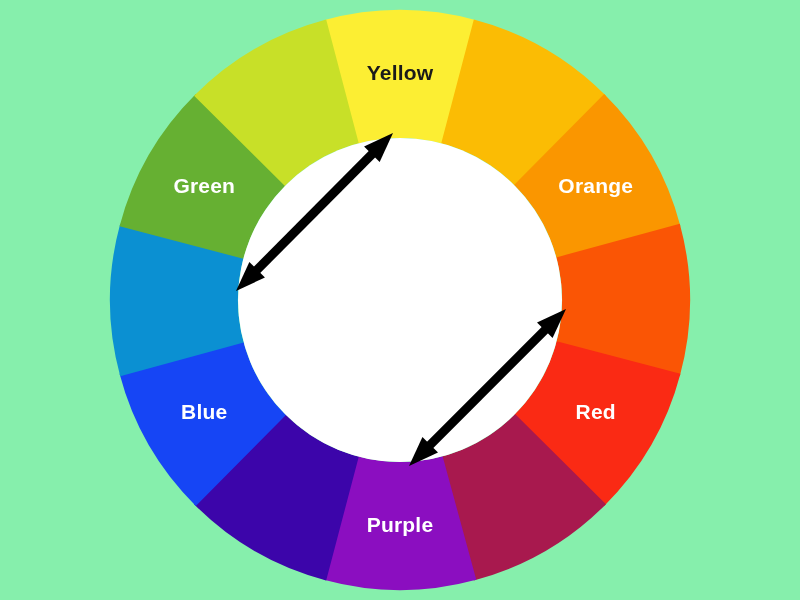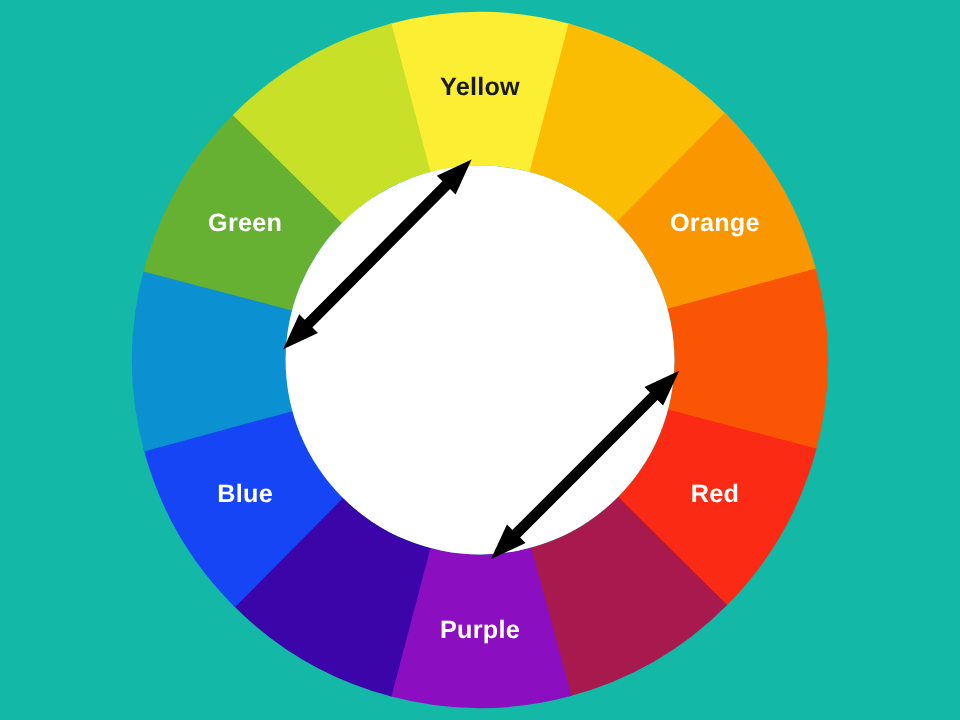--- a/index.html
+++ b/index.html
@@ -11,21 +11,21 @@
   body {
     width: 800px;
     height: 600px;
     overflow: hidden;
     font-family: "Liberation Sans", sans-serif;
   }
   #stage {
     position: relative;
     width: 800px;
     height: 600px;
-    background: #14b8a6;
+    background: #86efac;
   }
   #wheel-svg {
     position: absolute;
     left: 0;
     top: 0;
     width: 800px;
     height: 600px;
     display: block;
   }
   .seg-label {

